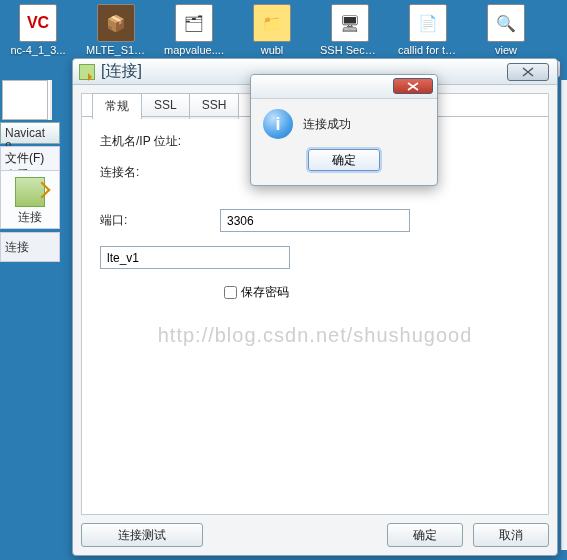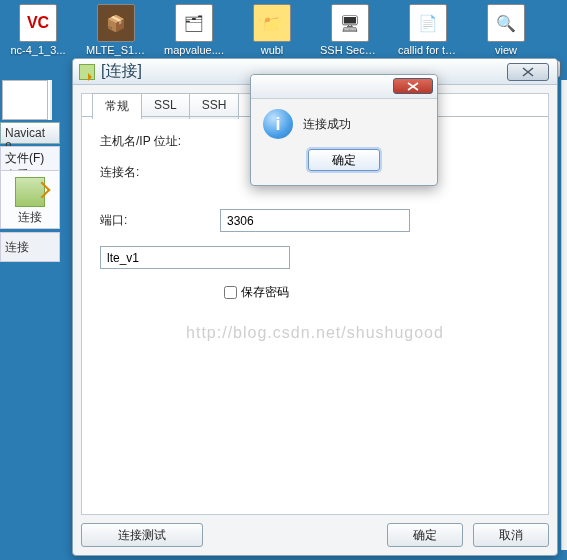--- a/index.html
+++ b/index.html
@@ -45,21 +45,21 @@
   .tabs{position:absolute;left:10px;top:-1px;display:flex;}
   .tab{border:1px solid #b6c0c9;border-bottom:none;background:linear-gradient(#fff,#edf1f5);padding:4px 12px;margin-right:-1px;color:#333;}
   .tab.active{background:#fff;position:relative;z-index:2;text-align:right;}
   .tabpanel{position:absolute;left:0;right:0;top:22px;bottom:0;border-top:1px solid #b6c0c9;padding:16px 18px;}
   .formrow{display:flex;align-items:center;margin-bottom:14px;}
   .formrow.gap{margin-bottom:28px;}
   .formrow label{width:120px;color:#222;}
   .formrow input[type=text],.formrow input[type=password]{width:190px;height:23px;border:1px solid #9ab;background:#fff;padding:0 6px;font-family:inherit;font-size:12px;}
   .formrow .chk{display:flex;align-items:center;margin-left:120px;}
   .formrow .chk input{margin-right:4px;}
-  .watermark{position:absolute;left:0;right:0;top:230px;text-align:center;font-size:16px;color:#cfcfcf;letter-spacing:1px;pointer-events:none;}
+  .watermark{position:absolute;left:0;right:0;top:230px;text-align:center;font-size:20px;color:#cfcfcf;letter-spacing:1px;pointer-events:none;}
 
   .buttonbar{position:absolute;left:8px;right:8px;bottom:6px;height:28px;display:flex;align-items:center;}
   .btn{height:24px;border:1px solid #8fa3af;border-radius:3px;background:linear-gradient(#fdfefe,#e3e9ee);padding:0 17px;color:#222;display:inline-flex;align-items:center;justify-content:center;cursor:default;}
   .buttonbar .spacer{flex:1;}
   .btn.wide{min-width:122px;}
   .btn.std{min-width:76px;margin-left:10px;}
 
   
   .msgbox{position:absolute;left:250px;top:74px;width:188px;height:112px;background:#f4f4f4;border:1px solid #8aa4b6;border-radius:4px;box-shadow:0 4px 14px rgba(0,0,0,.35);z-index:5;}
   .msgbox .mtitlebar{height:24px;background:linear-gradient(#fefefe,#e6ecf1);border-bottom:1px solid #c7d1d9;border-radius:4px 4px 0 0;position:relative;}

